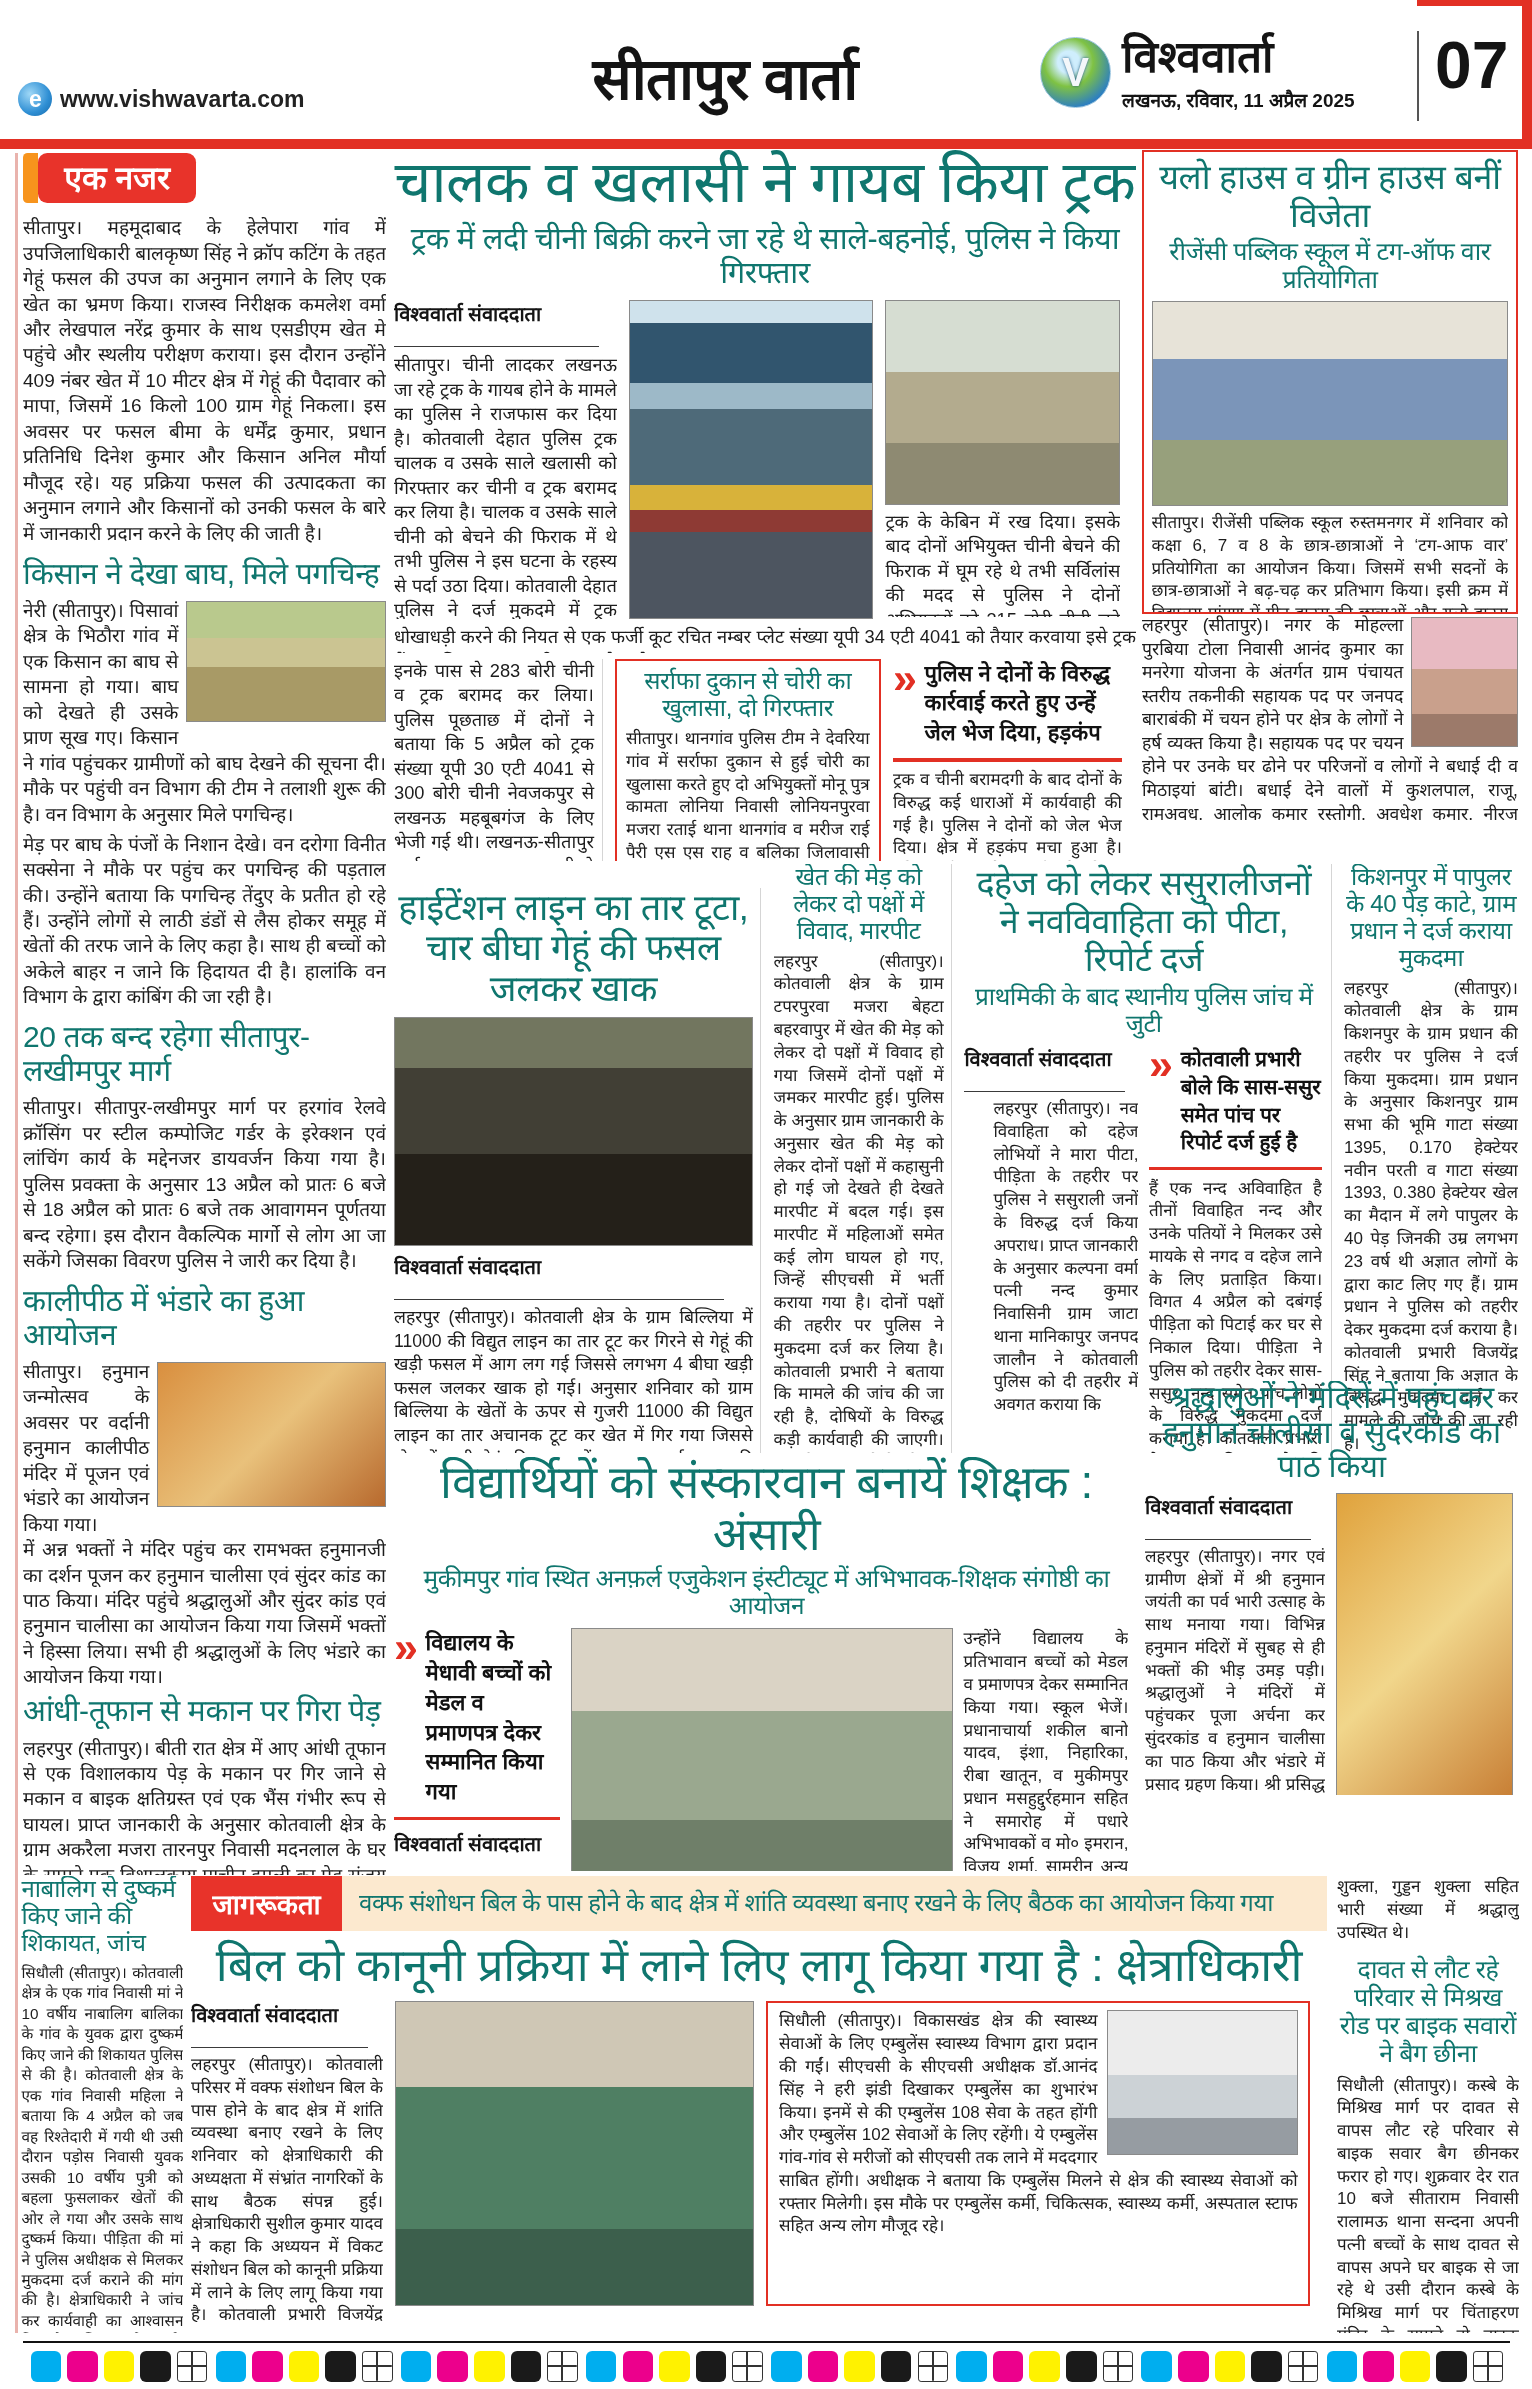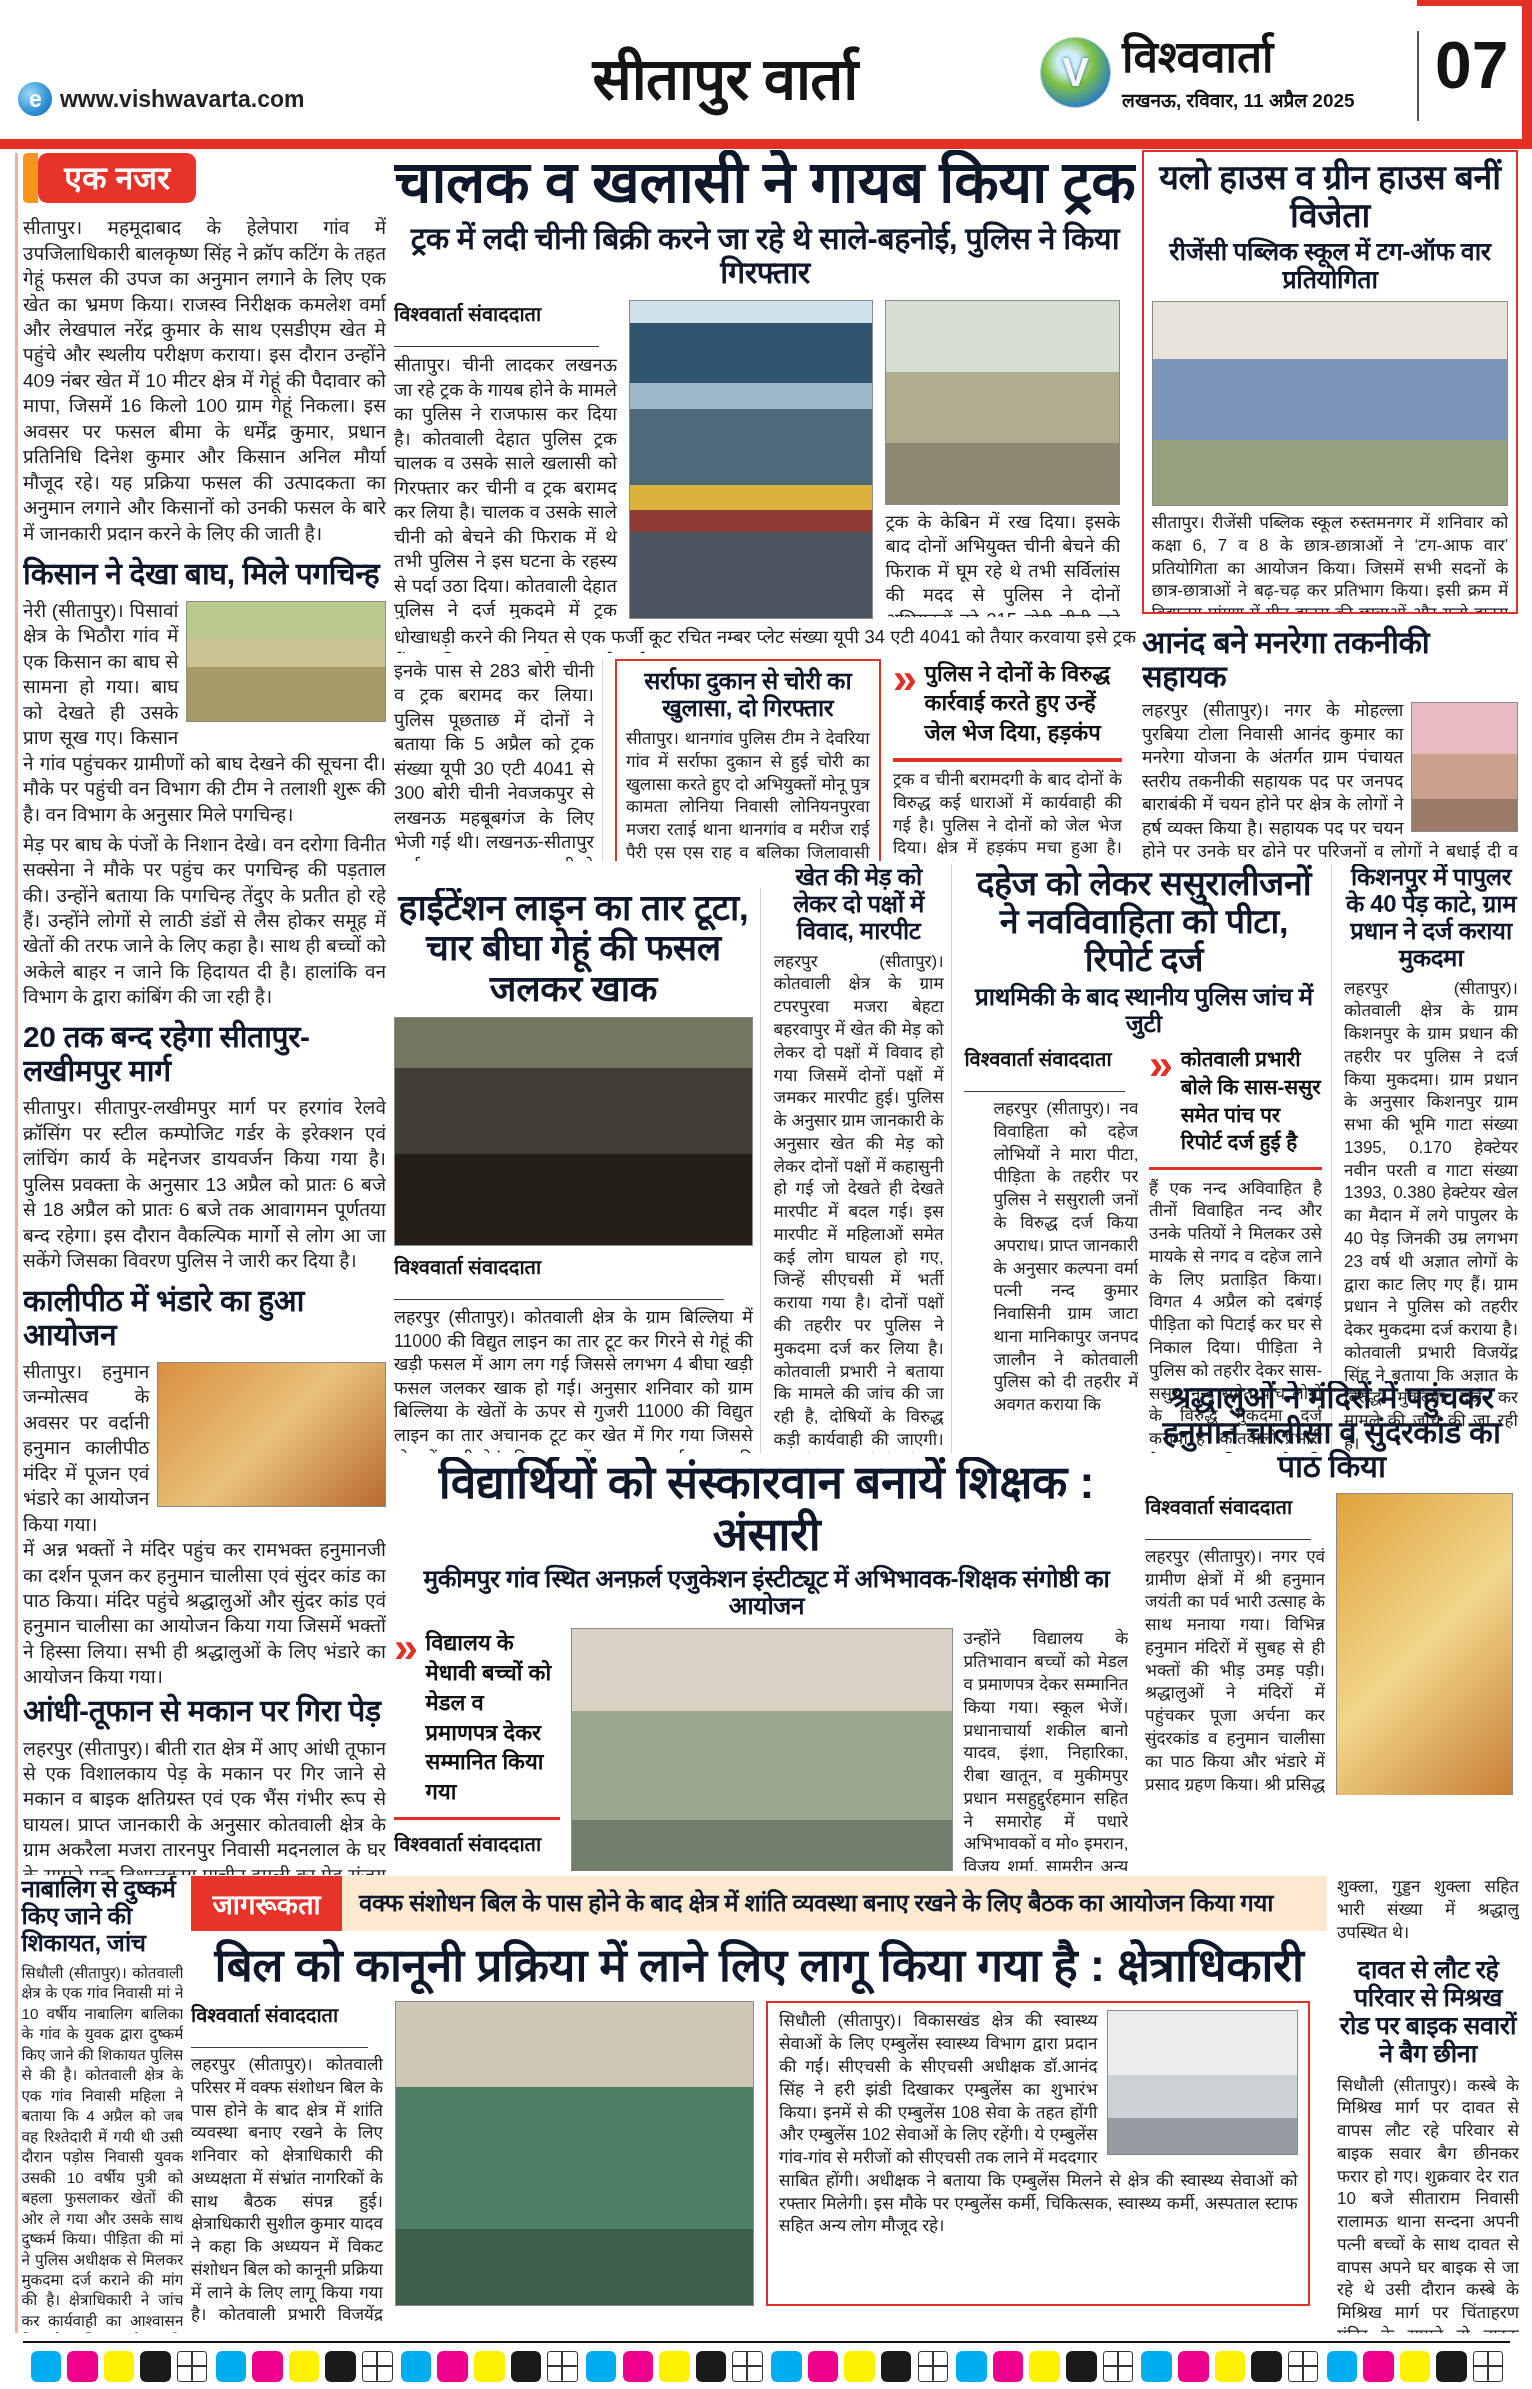--- a/index.html
+++ b/index.html
@@ -1,18 +1,18 @@
 <!DOCTYPE html>
 <html lang="hi" style="font-size:12.2px"><head>
 <meta charset="utf-8">
 <style>
   html,body{margin:0;padding:0;background:#e9e9e9;font-family:"Liberation Sans","DejaVu Sans",sans-serif;}
   .page{position:relative;width:1533px;height:2389px;background:#fff;overflow:hidden;margin:0 auto;color:#141414;}
   .abs{position:absolute;}
-  .hl{font-weight:700;color:#0f172a;line-height:1.12;letter-spacing:-0.4px;}
+  .hl{font-weight:400;color:#0f766e;line-height:1.12;letter-spacing:-0.4px;}
   .ctr{text-align:center;}
   .body{color:#1c1c1c;text-align:justify;line-height:1.34;}
   .byline{display:block;font-weight:700;font-size:20px;border-bottom:1.5px solid #3a3a3a;padding-bottom:19px;margin-bottom:6.1px;width:92%;}
   .photo{border:0.8px solid #8a8a8a;box-sizing:border-box;}
   .redbox{border:2.3px solid #e23024;box-sizing:border-box;}
   .vline{background:#e9b3ad;}
   .clip{overflow:hidden;}
   
   .masthead{font-size:58px;font-weight:700;letter-spacing:-0.8px;}
   .brand{font-size:44px;font-weight:700;line-height:1;}
@@ -139,21 +139,20 @@
     </div>
   </div>
 
   <div class="abs clip" style="left:1142px;top:150px;width:376px;height:711px;">
     <div class="redbox" style="padding:6.1px 7.6px;height:464px;overflow:hidden;box-sizing:border-box;">
       <div class="hl ctr" style="font-size:34px;">यलो हाउस व ग्रीन हाउस बनीं विजेता</div>
       <div class="hl ctr" style="font-size:25px;margin:3.1px 0 7.6px;">रीजेंसी पब्लिक स्कूल में टग-ऑफ वार प्रतियोगिता</div>
       <div class="photo ph-school" style="width:100%;height:205px;"></div>
       <div class="body clip" style="font-size:17px;margin-top:6.1px;height:183px;">सीतापुर। रीजेंसी पब्लिक स्कूल रुस्तमनगर में शनिवार को कक्षा 6, 7 व 8 के छात्र-छात्राओं ने ‘टग-आफ वार’ प्रतियोगिता का आयोजन किया। जिसमें सभी सदनों के छात्र-छात्राओं ने बढ़-चढ़ कर प्रतिभाग किया। इसी क्रम में विद्यालय प्रांगण में ग्रीन हाउस की छात्राओं और यलो हाउस के छात्रों ने जोर लगाकर जीत हासिल की। इसी क्रम में विजयी छात्र-छात्राओं को पुरस्कार देकर सम्मानित किया गया। ट्राफी एवं मेडल की सौगात विद्यालय के निर्देशक एजाज जैदी द्वारा दी गई। इस अवसर पर विद्यालय की प्रधानाचार्या राशिदा जैदी एवं हेड मिस्ट्रेस ममता कौशिक उपस्थित रहीं। कार्यक्रम का संचालन जेहनी नकवी व शीरीन मिश्रा द्वारा किया गया। स्पोर्टस टीचर मनीष मिश्रा एवं मोहम्मद अहसान का प्रतियोगिता में योगदान सराहनीय रहा।</div>
     </div>
-    <div class="hl" style="font-size:30.5px;margin:10.7px 0 6.1px;">आनंद बने मनरेगा तकनीकी सहायक</div>
     <div class="clip" style="height:206px;">
       <div class="photo ph-portrait" style="float:right;width:107px;height:130px;margin:3.1px 0 4.6px 7.6px;"></div>
       <div class="body" style="font-size:17.6px;">लहरपुर (सीतापुर)। नगर के मोहल्ला पुरबिया टोला निवासी आनंद कुमार का मनरेगा योजना के अंतर्गत ग्राम पंचायत स्तरीय तकनीकी सहायक पद पर जनपद बाराबंकी में चयन होने पर क्षेत्र के लोगों ने हर्ष व्यक्त किया है। सहायक पद पर चयन होने पर उनके घर   ढोने पर परिजनों व लोगों ने बधाई दी व मिठाइयां बांटी। बधाई देने वालों में कुशलपाल, राजू, रामअवध, आलोक कुमार रस्तोगी, अवधेश कुमार, नीरज मौर्य, सुधीर अवस्थी, अंशुल शुक्ला, मैसराज, मुन्ना, रामनरेश रामू, प्रमोद कुमार, अतुल कुमार आदि ने हर्ष व्यक्त किया।</div>
     </div>
   </div>
 
   <div class="abs clip" style="left:394px;top:864px;width:1124px;height:589px;display:flex;gap:12.2px;">
     <div class="clip" style="width:365px;border-right:0.8px solid #d5d5d5;padding-right:7.6px;margin-top:24px;">
       <div class="hl ctr" style="font-size:36px;margin-bottom:7.6px;">हाईटेंशन लाइन का तार टूटा, चार बीघा गेहूं की फसल जलकर खाक</div>
       <div class="photo ph-burnt" style="width:100%;height:229px;"></div>

